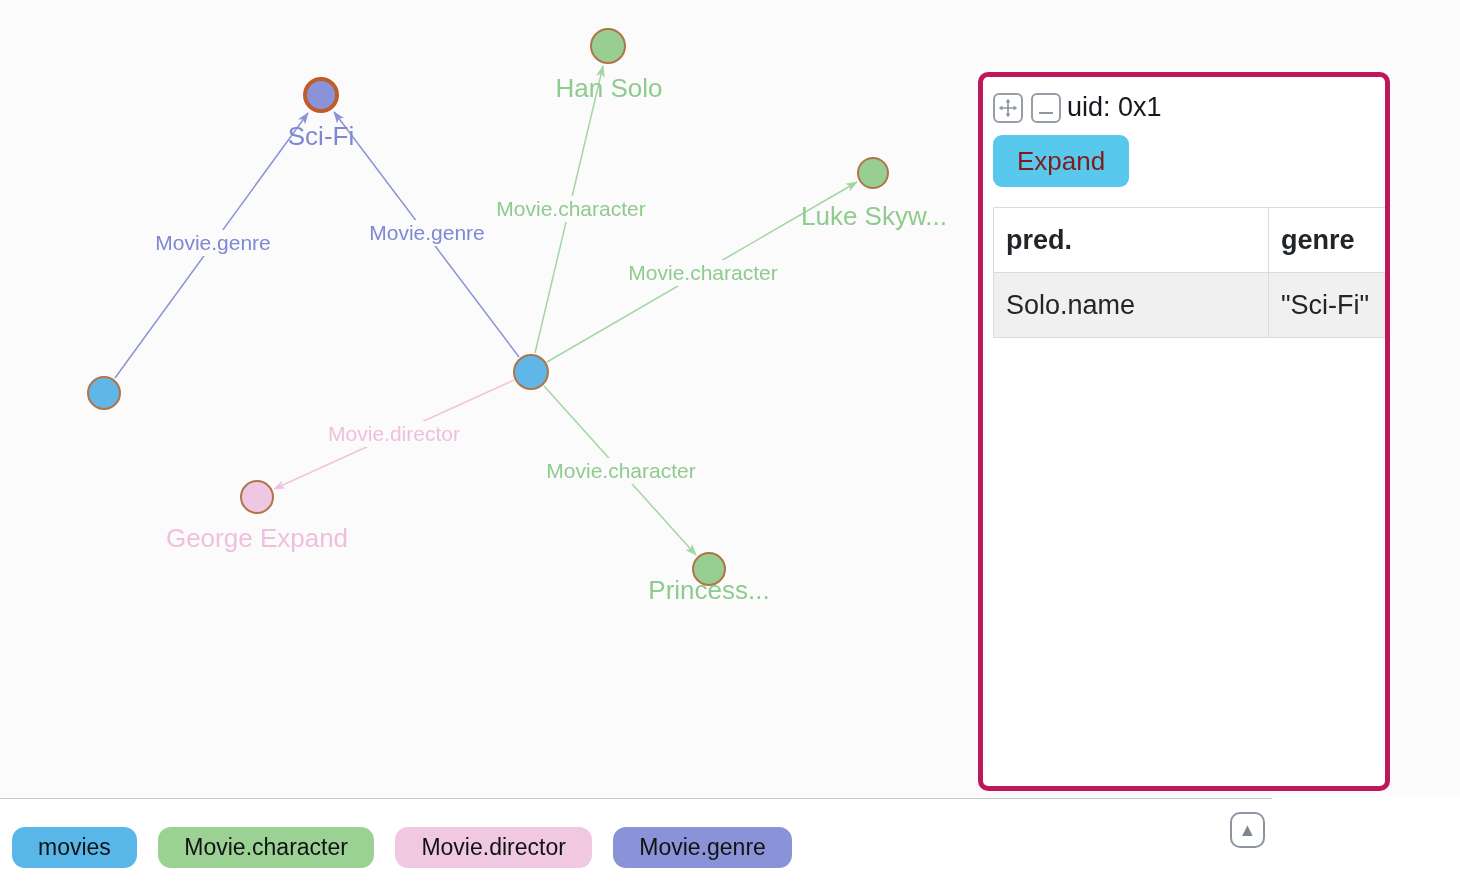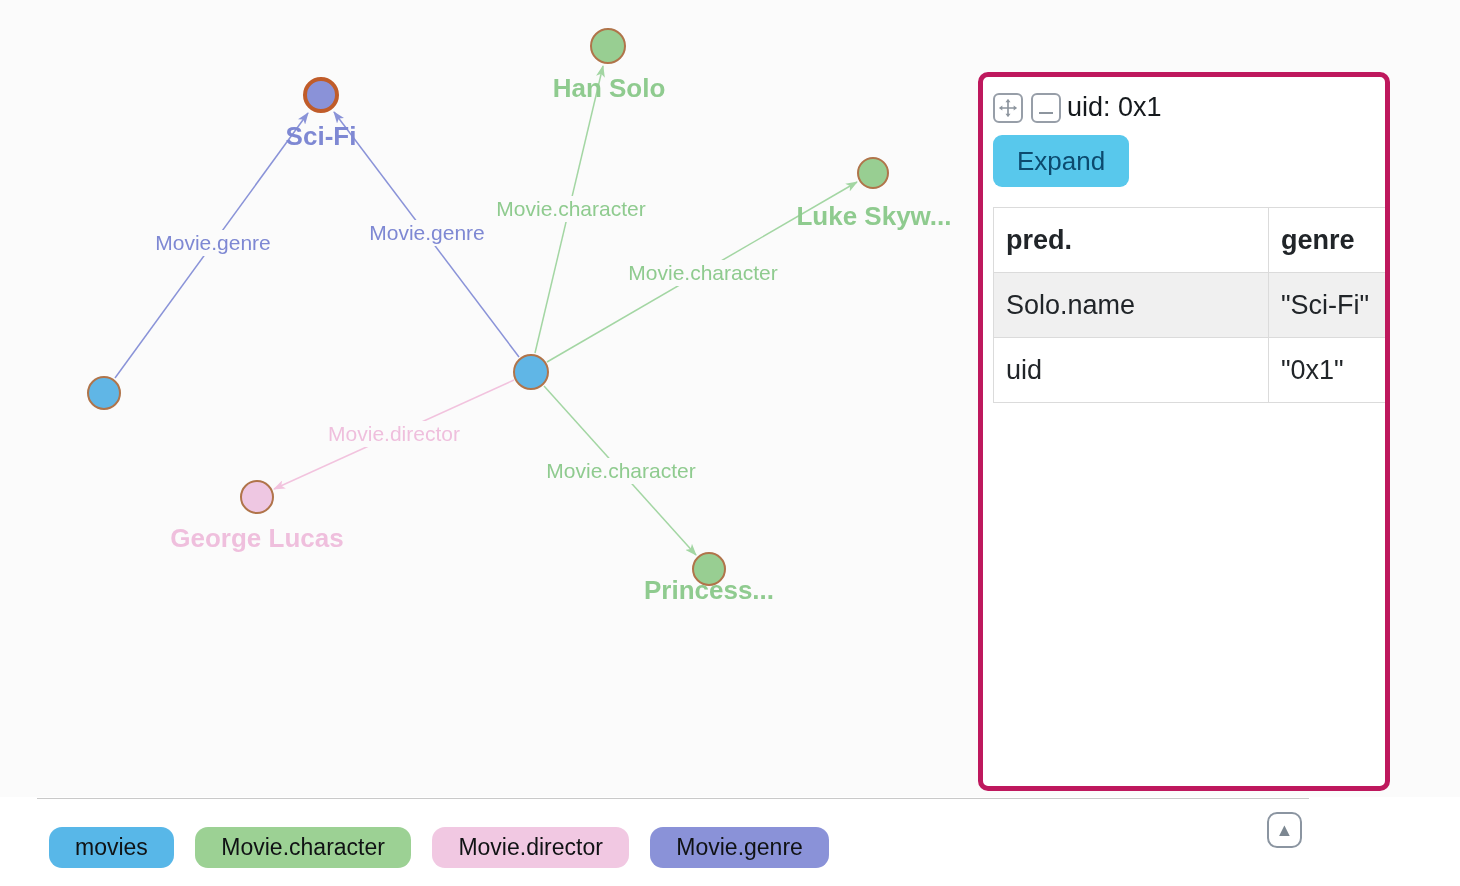--- a/index.html
+++ b/index.html
@@ -14,21 +14,21 @@
   .graph-area {
     position: absolute; left: 0; top: 0; width: 1460px; height: 797px;
     background: #fbfbfb;
   }
   .edges-svg { position: absolute; left: 0; top: 0; }
   .node {
     position: absolute; border-radius: 50%;
   }
   .node-label {
     position: absolute; transform: translateX(-50%);
-    font-size: 26px; white-space: nowrap; user-select: none; font-weight: bold;
+    font-size: 26px; white-space: nowrap; user-select: none;
   }
   .edge-label {
     position: absolute; transform: translate(-50%, -50%);
     font-size: 21px; white-space: nowrap;
     background: #fbfbfb; padding: 1px 4px; user-select: none;
   }
   .lbl-purple { color: #7e88d3; }
   .lbl-green  { color: #8fcb8f; }
   .lbl-pink   { color: #efbfdd; }
 
@@ -46,40 +46,40 @@
     background: #fff; display: inline-flex; align-items: center; justify-content: center;
     margin-right: 8px; position: relative; cursor: pointer;
   }
   .minimize-line {
     position: absolute; left: 6px; right: 6px; bottom: 7px;
     border-bottom: 2px solid #8d959e;
   }
   .panel-title { font-size: 27px; color: #15191d; margin-left: -2px; }
   .expand-btn {
     display: inline-block; margin: 6px 0 0 10px; padding: 0 24px;
-    height: 52px; line-height: 52px; font-size: 26px; color: #0c4a6e;
+    height: 52px; line-height: 52px; font-size: 26px; color: #7f1d1d;
     background: #58c8ec; border: none; border-radius: 9px; cursor: pointer;
     font-family: "Liberation Sans", sans-serif;
   }
   .pred-table {
     border-collapse: collapse; margin: 20px 10px 0 10px; width: 459px;
     font-size: 27px; color: #212529; table-layout: fixed;
   }
   .pred-table th, .pred-table td {
     border: 1px solid #dbdbdb; text-align: left; padding: 0 0 0 12px;
     height: 65px; vertical-align: middle; overflow: hidden;
   }
   .pred-table th { font-weight: bold; }
   .pred-table col.c1 { width: 275px; }
   .pred-table tr.striped { background: #f0f0f0; }
 
   
   .bottom-bar {
     position: absolute; left: 0; top: 798px; width: 1272px; height: 88px;
-    background: #ffffff; border-top: 1px solid #c9c9c9; margin-left: 37px;
+    background: #ffffff; border-top: 1px solid #c9c9c9;
   }
   .legend { position: absolute; left: 12px; top: 28px; }
   .legend-badge {
     display: inline-block; height: 41px; line-height: 41px; padding: 0 26px;
     border-radius: 13px; font-size: 23px; color: #101214; margin-right: 17px;
     cursor: pointer; user-select: none;
   }
   .scroll-top-btn {
     position: absolute; right: 7px; top: 13px; width: 35px; height: 36px;
     border: 2px solid #8b95a1; border-radius: 10px; background: #fff;
@@ -125,21 +125,21 @@
     <div class="node" style="left:590px; top:28px;  width:36px; height:36px; background:#98ce92; border:2px solid #b0744a;"></div>
     <div class="node" style="left:857px; top:157px; width:32px; height:32px; background:#98ce92; border:2px solid #b0744a;"></div>
     <div class="node" style="left:87px;  top:376px; width:34px; height:34px; background:#60b6e6; border:2px solid #b0744a;"></div>
     <div class="node" style="left:513px; top:354px; width:36px; height:36px; background:#60b6e6; border:2px solid #b0744a;"></div>
     <div class="node" style="left:240px; top:480px; width:34px; height:34px; background:#eec7e2; border:2px solid #b0744a;"></div>
     <div class="node" style="left:692px; top:552px; width:34px; height:34px; background:#98ce92; border:2px solid #b0744a;"></div>
 
     <div class="node-label lbl-purple" style="left:321px; top:121px;">Sci-Fi</div>
     <div class="node-label lbl-green" style="left:609px; top:73px;">Han Solo</div>
     <div class="node-label lbl-green" style="left:874px; top:201px;">Luke Skyw...</div>
-    <div class="node-label lbl-pink" style="left:257px; top:523px;">George Lucas</div>
+    <div class="node-label lbl-pink" style="left:257px; top:523px;">George Expand</div>
     <div class="node-label lbl-green" style="left:709px; top:575px;">Princess...</div>
   </div>
 
   <aside class="side-panel">
     <div class="panel-header">
       <span class="icon-btn">
         <svg width="20" height="20" viewBox="0 0 24 24">
           <path d="M12 4 V20 M4 12 H20" stroke="#8d959e" stroke-width="2" fill="none"></path>
           <path d="M12 1 L9 5.2 H15 Z M12 23 L9 18.8 H15 Z M1 12 L5.2 9 V15 Z M23 12 L18.8 9 V15 Z" fill="#8d959e"></path>
         </svg>
@@ -161,24 +161,20 @@
         <tr>
           <th>pred.</th>
           <th>genre</th>
         </tr>
       </thead>
       <tbody>
         <tr class="striped">
           <td>Solo.name</td>
           <td>"Sci-Fi"</td>
         </tr>
-        <tr>
-          <td>uid</td>
-          <td>"0x1"</td>
-        </tr>
       </tbody>
     </table>
   </aside>
 
   <div class="bottom-bar">
     <div class="legend">
       <span class="legend-badge" style="background:#58b7e8;">movies</span>
       <span class="legend-badge" style="background:#9cd194;">Movie.character</span>
       <span class="legend-badge" style="background:#f1c8e2;">Movie.director</span>
       <span class="legend-badge" style="background:#8a92d8;">Movie.genre</span>

